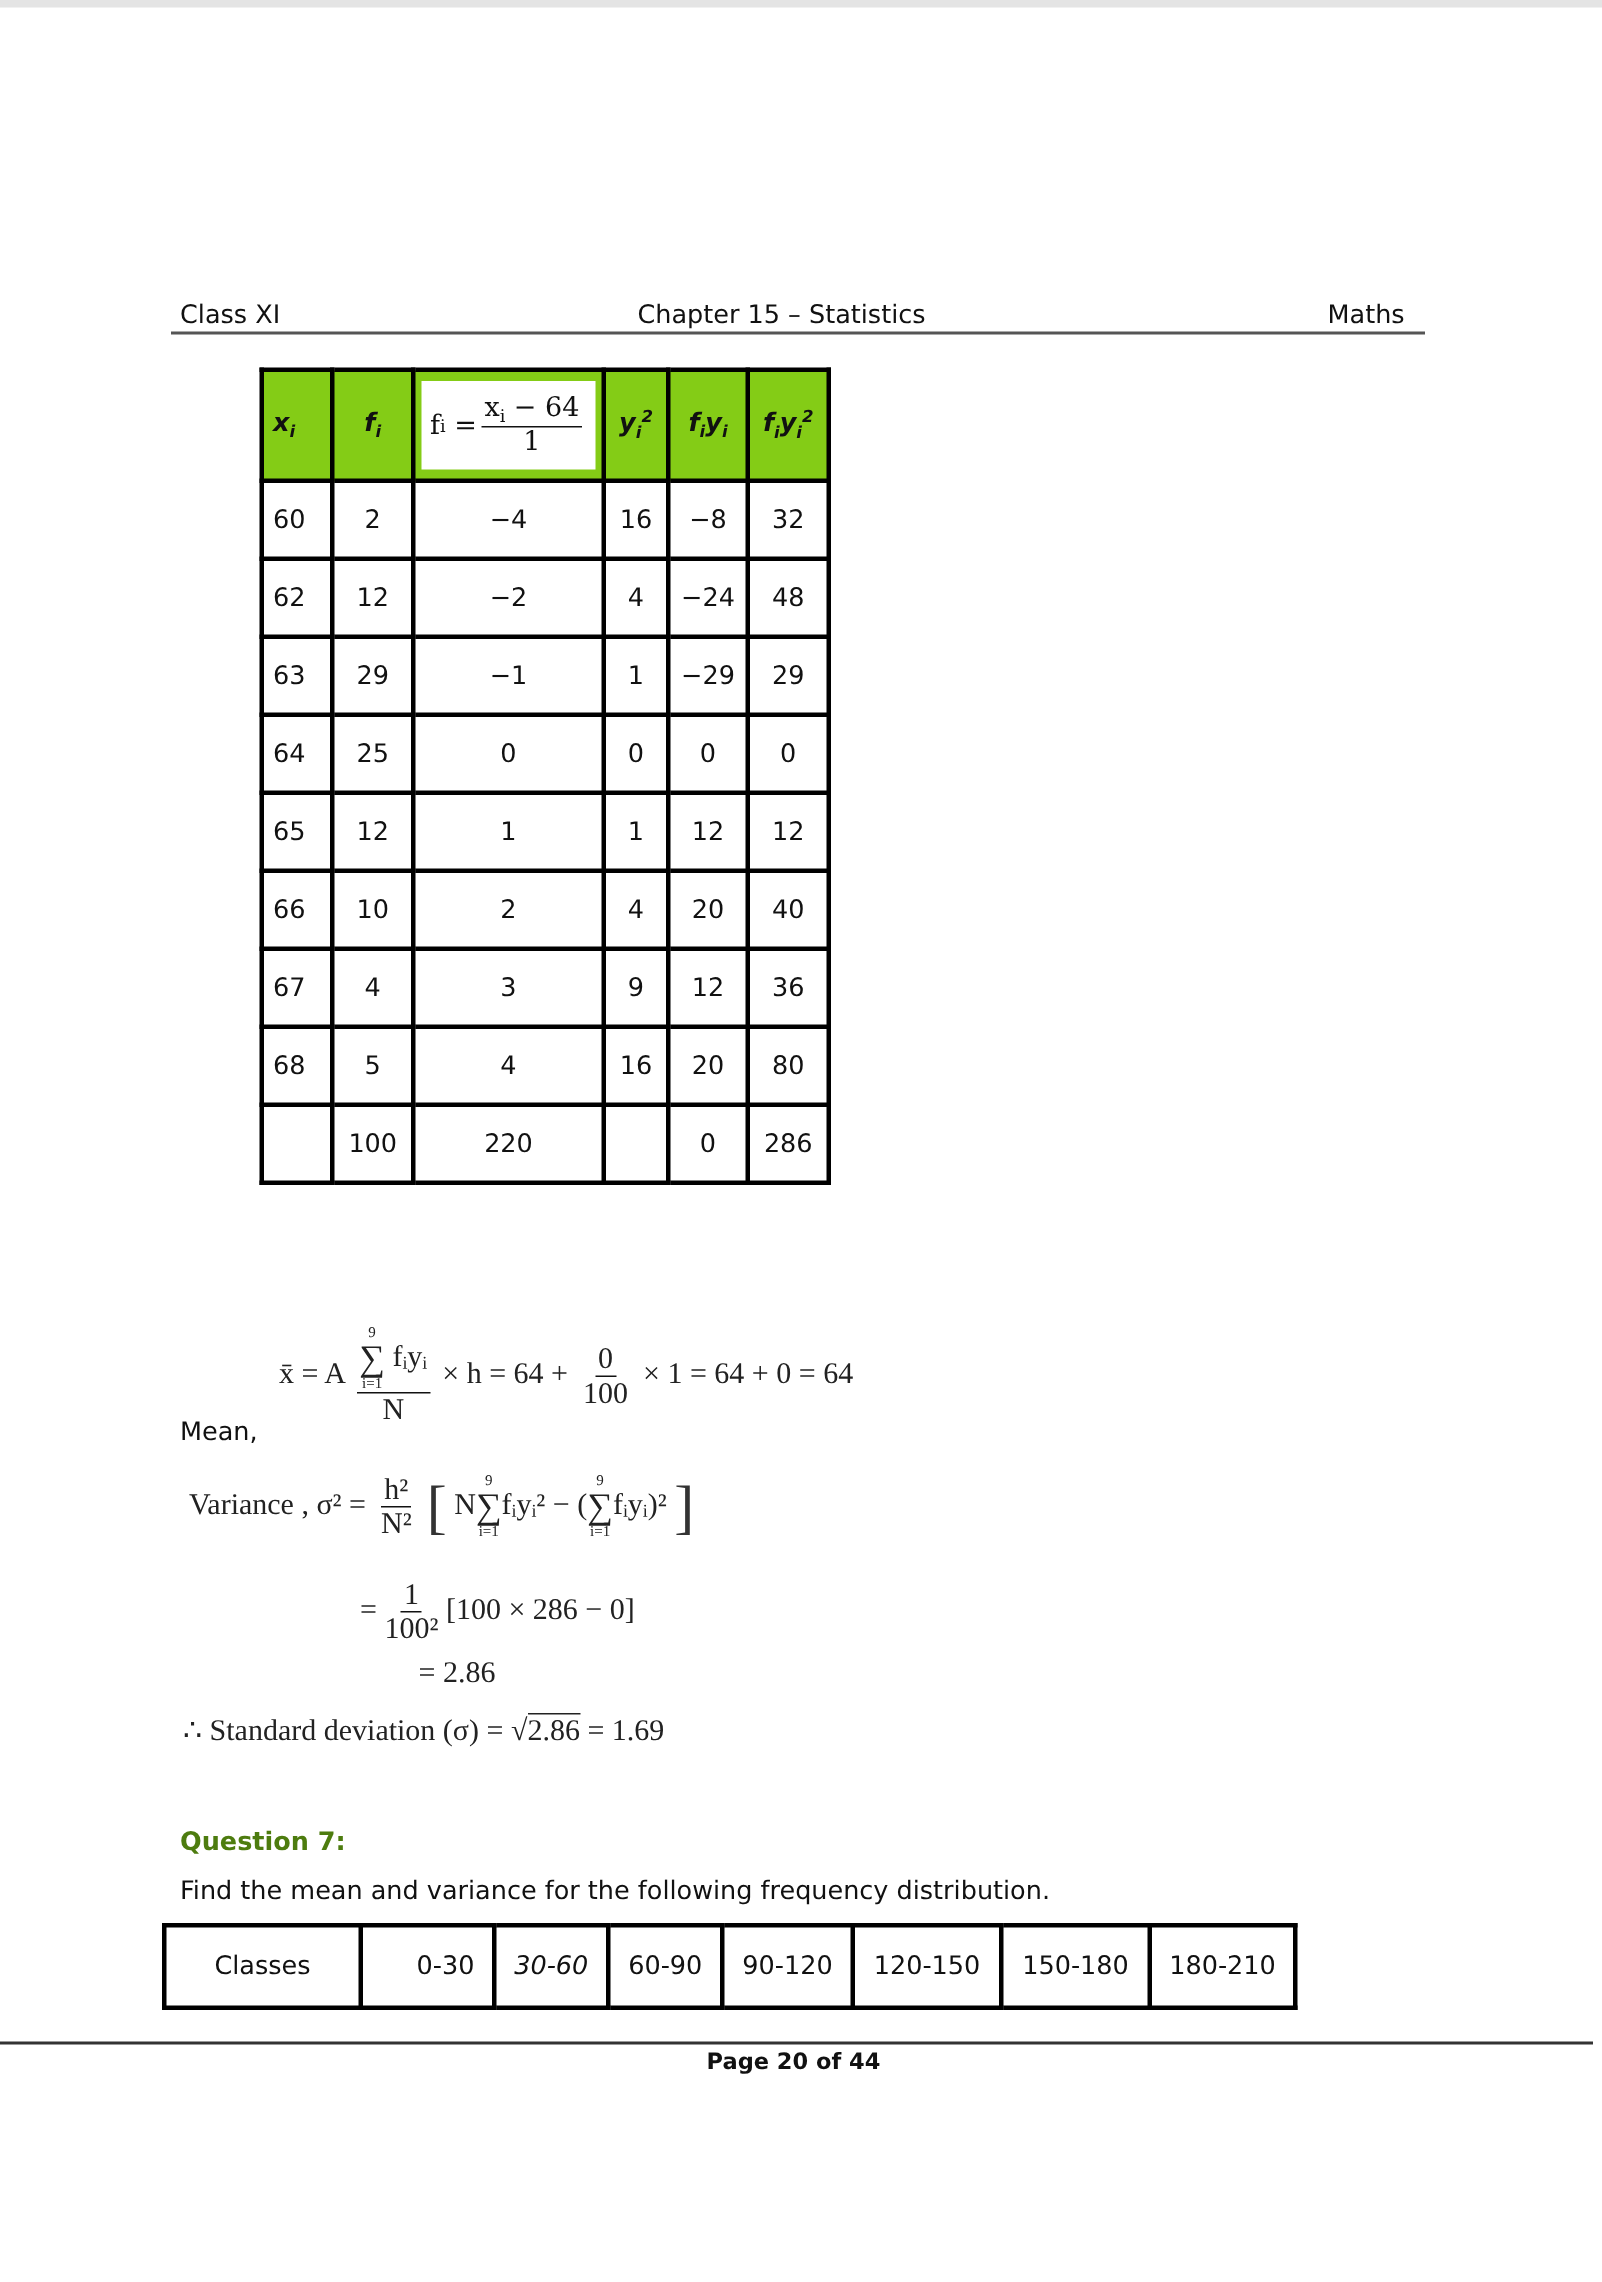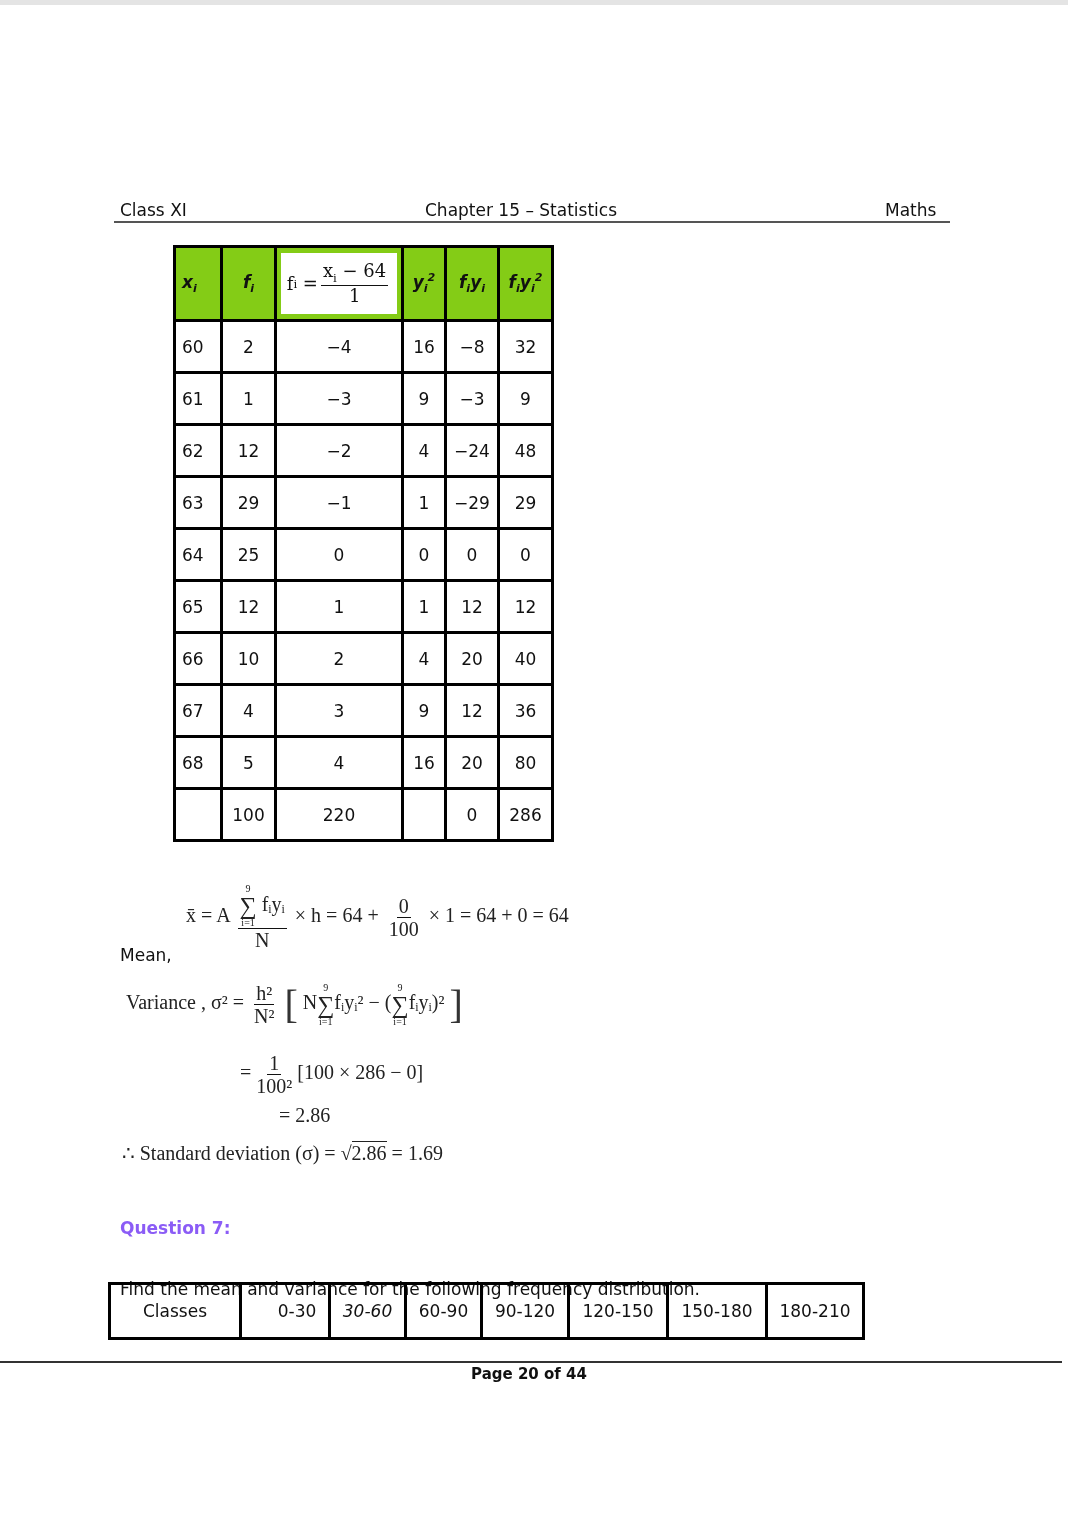--- a/index.html
+++ b/index.html
@@ -34,22 +34,22 @@
   sub { font-size: 0.65em; }
 
   .math { position: absolute; font-family: "Liberation Serif", "DejaVu Serif", serif; font-size: 20px; color: #222; white-space: nowrap; }
   .label { position: absolute; font-size: 17px; }
   .sigma { display: inline-flex; flex-direction: column; align-items: center; vertical-align: middle; line-height: 1; }
   .sigma .lim { font-size: 10px; }
   .sigma .sym { font-size: 24px; }
   .bracket { font-size: 40px; vertical-align: middle; font-weight: 200; color: #333; }
   .sqrt { border-top: 1px solid #222; }
 
-  .q7 { position: absolute; left: 120px; top: 1218px; font-size: 17px; font-weight: bold; color: #8b5cf6; }
-  .q7text { position: absolute; left: 120px; top: 1251px; font-size: 17px; margin-top: 28px; }
+  .q7 { position: absolute; left: 120px; top: 1218px; font-size: 17px; font-weight: bold; color: #4d7c0f; }
+  .q7text { position: absolute; left: 120px; top: 1251px; font-size: 17px; }
   #t2 { left: 108px; top: 1282px; }
   #t2 td { height: 52px; font-size: 17px; }
   #t2 td.cls { width: 128px; }
   #t2 td.w1 { width: 62px; padding-left: 24px; }
   #t2 td.w2 { width: 73px; font-style: italic; }
   #t2 td.w3 { width: 73px; }
   #t2 td.w4 { width: 84px; }
   #t2 td.w5 { width: 96px; }
   #t2 td.w6 { width: 96px; }
   #t2 td.w7 { width: 94px; }
@@ -85,28 +85,20 @@
     <td class="c5">f<sub>i</sub>y<sub>i</sub></td>
     <td class="c6">f<sub>i</sub>y<sub>i</sub><sup>2</sup></td>
   </tr>
   <tr>
         <td class="c1">60</td>
         <td class="c2">2</td>
         <td class="c3">−4</td>
         <td class="c4">16</td>
         <td class="c5">−8</td>
         <td class="c6">32</td>
-      </tr>
-  <tr>
-        <td class="c1">61</td>
-        <td class="c2">1</td>
-        <td class="c3">−3</td>
-        <td class="c4">9</td>
-        <td class="c5">−3</td>
-        <td class="c6">9</td>
       </tr>
   <tr>
         <td class="c1">62</td>
         <td class="c2">12</td>
         <td class="c3">−2</td>
         <td class="c4">4</td>
         <td class="c5">−24</td>
         <td class="c6">48</td>
       </tr>
   <tr>

